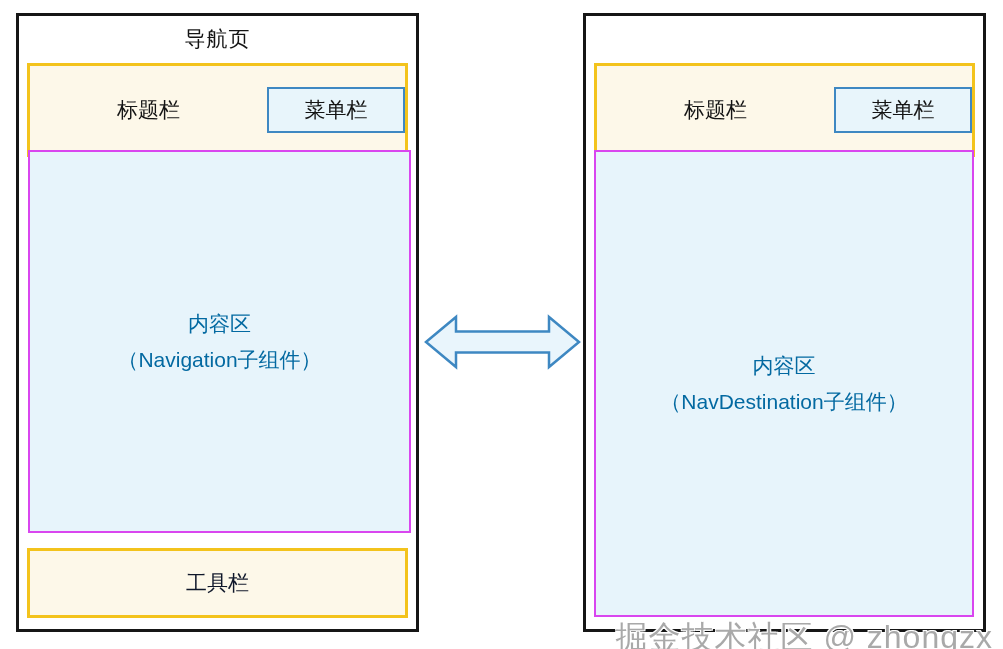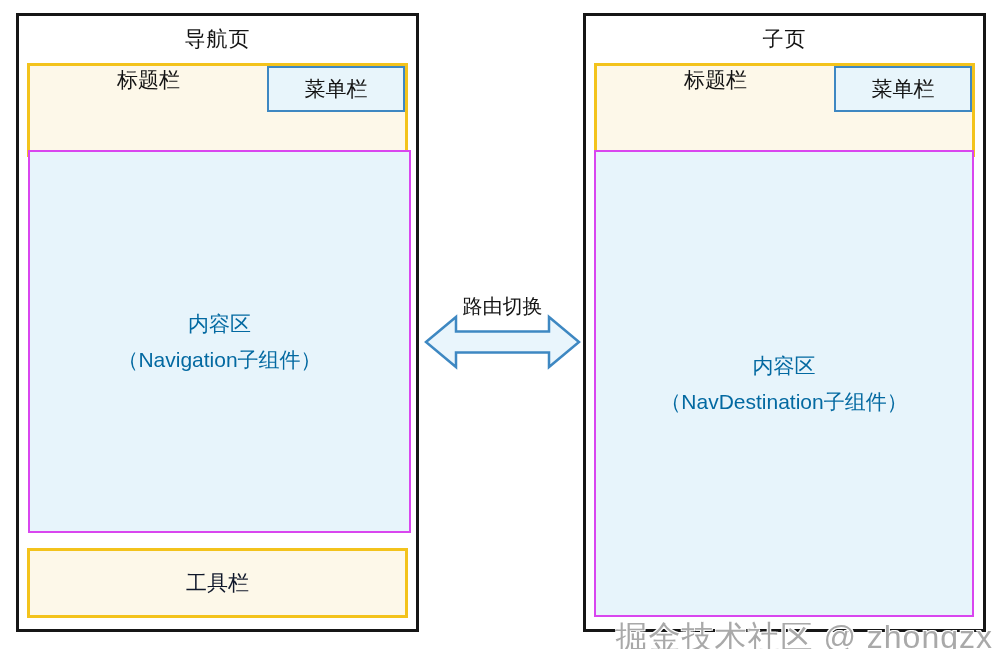--- a/index.html
+++ b/index.html
@@ -44,21 +44,21 @@
   
   .hdr {
     position: absolute;
     left: 8px;
     top: 47px;
     width: 381px;
     height: 94px;
     border: 3px solid #f3c31c;
     background: #fdf8e9;
     display: flex;
-    align-items: flex-start;
+    align-items: center;
   }
   .hdr-title {
     flex: 1;
     text-align: center;
     font-size: 21px;
     color: #141414;
   }
   .menu-box {
     width: 138px;
     height: 46px;
@@ -159,27 +159,25 @@
     <div class="content">
       <div>内容区</div>
       <div>（Navigation子组件）</div>
     </div>
 
     <div class="toolbar">
       <span>工具栏</span>
     </div>
   </div>
 
-  <div class="connector-label">路由切换</div>
   <svg class="connector-arrow" viewBox="0 0 159 58" xmlns="http://www.w3.org/2000/svg" aria-hidden="true">
     <polygon points="3,29 33,4 33,18.5 126,18.5 126,4 156,29 126,54 126,39.5 33,39.5 33,54" fill="#e9f5fc" stroke="#3e88c2" stroke-width="2.5" stroke-linejoin="miter"></polygon>
   </svg>
 
   <div class="panel right">
-    <div class="panel-title">子页</div>
 
     <div class="hdr">
       <div class="hdr-title">标题栏</div>
       <div class="menu-box">
         <span>菜单栏</span>
       </div>
     </div>
 
     <div class="content">
       <div>内容区</div>

